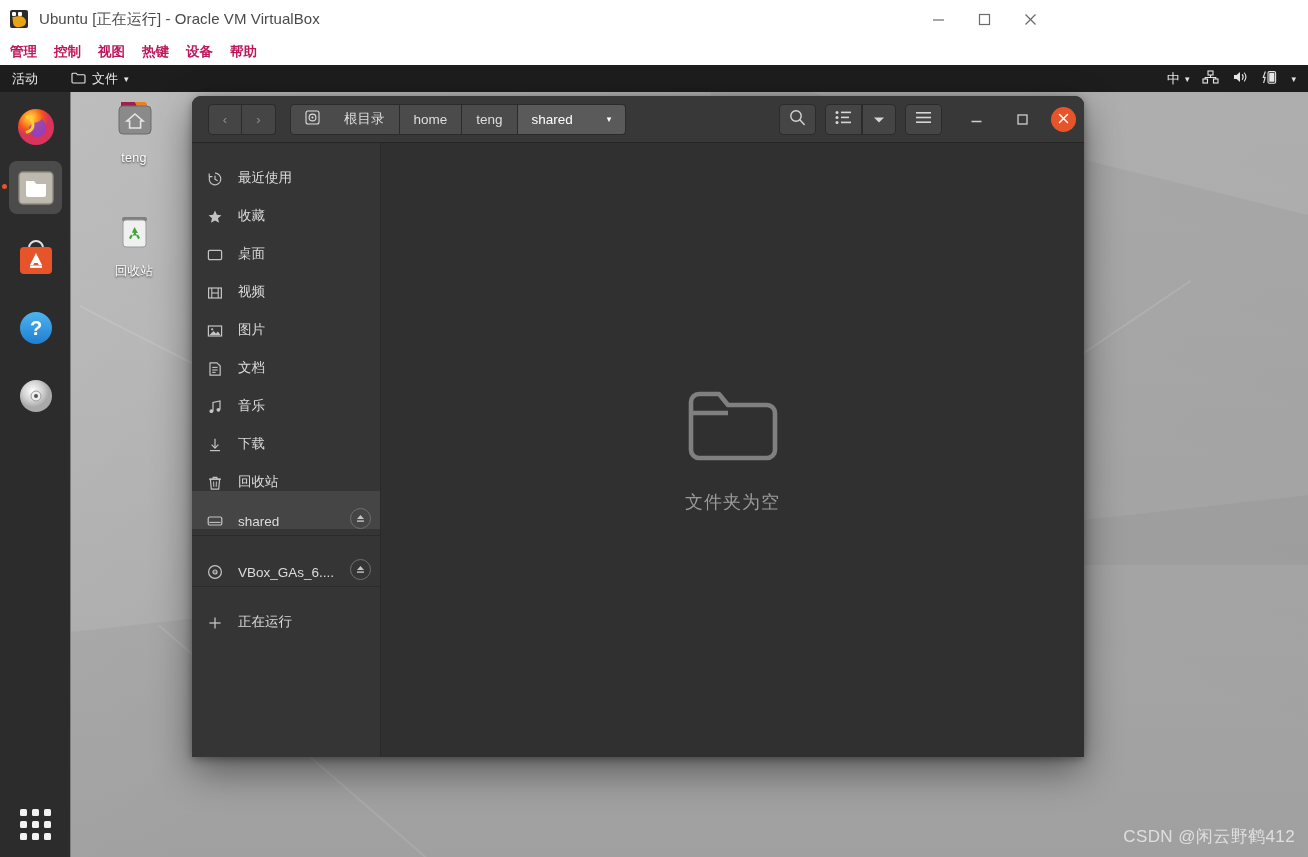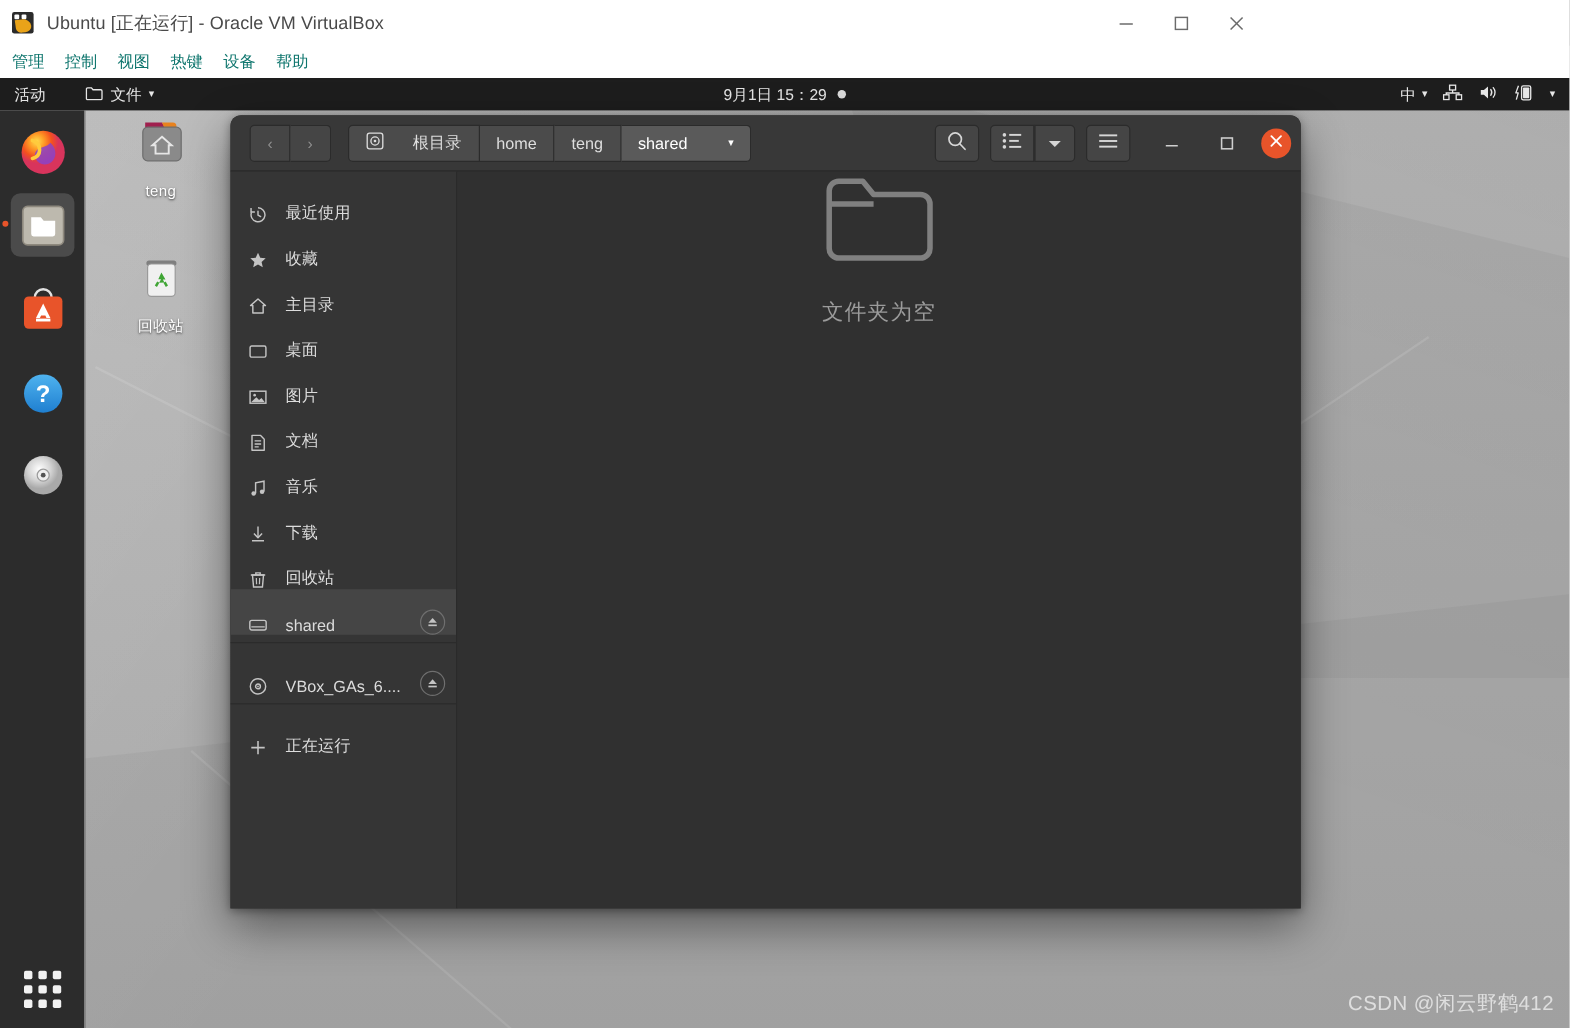--- a/index.html
+++ b/index.html
@@ -28,21 +28,21 @@
   }
   .winctl { position:absolute; top:0; height:38px; display:flex; align-items:center; }
   .winctl .btn { width:46px; height:38px; display:flex; align-items:center; justify-content:center;
      color:#6b6b6b; font-size:14px; }
   .winctl .btn svg { display:block; }
 
   .vbox-menubar {
     position:absolute; left:0; top:38px; width:1308px; height:27px;
     background:#ffffff; display:flex; align-items:center; padding-left:10px; gap:17px;
   }
-  .vbox-menubar .mi { font-size:13.5px; color:#0f766e; }
+  .vbox-menubar .mi { font-size:13.5px; color:#be185d;font-weight:bold; }
 
   
   .guest {
     position:absolute; left:0; top:65px; width:1308px; height:792px;
     background:#b3b3b3; overflow:hidden;
   }
   .wallpaper {
     position:absolute; inset:0;
     background:
       linear-gradient(128deg, rgba(255,255,255,0.14) 0%, rgba(255,255,255,0) 42%),
@@ -158,21 +158,21 @@
   .side-item .ico { width:17px; height:17px; display:flex; align-items:center; justify-content:center; color:#c4c4c4; flex:none;}
   .side-item .txt { flex:1; white-space:nowrap; overflow:hidden; text-overflow:ellipsis; }
   .eject {
     width:21px; height:21px; border-radius:50%; border:1px solid #6f6f6f;
     display:flex; align-items:center; justify-content:center; flex:none;
   }
   .side-sep { height:1px; background:#2b2b2b; margin:6px 0; }
 
   .content {
     flex:1; background:#303030; display:flex; flex-direction:column;
-    align-items:center; justify-content:flex-start;
+    align-items:center; justify-content:center;
   }
   .empty-label { margin-top:20px; font-size:18px; color:#9b9b9b; letter-spacing:1px; }
 
   .watermark {
     position:absolute; right:13px; bottom:9px; font-size:17px;
     color:#e4e4e4; opacity:.92; letter-spacing:.4px;
   }
 </style>
 </head>
 <body>
@@ -229,24 +229,20 @@
     <div class="topbar">
       <div class="activities">活动</div>
       <div class="appmenu">
         <span>
           <svg width="15" height="13" viewBox="0 0 15 13">
               <path d="M1 3.2a1 1 0 0 1 1-1h3.2l1.3 1.6H13a1 1 0 0 1 1 1v6.2a1 1 0 0 1-1 1H2a1 1 0 0 1-1-1z" fill="none" stroke="#e6e6e6" stroke-width="1.1"></path>
             </svg>
         </span>
         <span>文件</span>
         <span style="font-size:9px">▾</span>
-      </div>
-      <div class="clock">
-        <span>9月1日 15：29</span>
-        <span class="rec"></span>
       </div>
       <div class="tray">
         <div class="ime">
           <span>中</span>
           <span style="font-size:9px">▾</span>
         </div>
         <span>
           <svg width="17" height="14" viewBox="0 0 17 14">
               <rect x="6" y="1" width="5" height="4" fill="none" stroke="#e6e6e6" stroke-width="1.1"></rect>
               <rect x="1" y="9" width="4.5" height="4" fill="none" stroke="#e6e6e6" stroke-width="1.1"></rect>
@@ -468,38 +464,41 @@
 
           <div class="side-item">
             <span class="ico">
               <svg width="16" height="16" viewBox="0 0 16 16">
                   <path d="M8 1.6 9.9 5.8l4.5.5-3.4 3 1 4.4L8 11.4l-4 2.3 1-4.4-3.4-3 4.5-.5z" fill="#c4c4c4"></path>
                 </svg>
             </span>
             <span class="txt">收藏</span>
           </div>
 
-          <div class="side-item">
-            <span class="ico">
-              <svg width="16" height="16" viewBox="0 0 16 16">
-                  <path d="M8 2.2 14.2 7.6h-1.9v6.2H3.7V7.6H1.8z" fill="none" stroke="#c4c4c4" stroke-width="1.2" stroke-linejoin="round"></path>
-                </svg>
-            </span>
-            <span class="txt">主目录</span>
-          </div>
 
           <div class="side-item">
             <span class="ico">
               <svg width="16" height="16" viewBox="0 0 16 16">
                   <rect x="1.4" y="3.4" width="13.2" height="9.2" rx="1.3" fill="none" stroke="#c4c4c4" stroke-width="1.2"></rect>
                 </svg>
             </span>
             <span class="txt">桌面</span>
           </div>
 
+          <div class="side-item">
+            <span class="ico">
+              <svg width="16" height="16" viewBox="0 0 16 16">
+                  <rect x="1.6" y="3" width="12.8" height="10" fill="none" stroke="#c4c4c4" stroke-width="1.2"></rect>
+                  <line x1="4.8" y1="3" x2="4.8" y2="13" stroke="#c4c4c4" stroke-width="1.1"></line>
+                  <line x1="11.2" y1="3" x2="11.2" y2="13" stroke="#c4c4c4" stroke-width="1.1"></line>
+                  <line x1="4.8" y1="8" x2="11.2" y2="8" stroke="#c4c4c4" stroke-width="1.1"></line>
+                </svg>
+            </span>
+            <span class="txt">视频</span>
+          </div>
 
           <div class="side-item">
             <span class="ico">
               <svg width="16" height="16" viewBox="0 0 16 16">
                   <rect x="1.4" y="3" width="13.2" height="10" fill="none" stroke="#c4c4c4" stroke-width="1.2"></rect>
                   <circle cx="5.2" cy="6.3" r="1.1" fill="#c4c4c4"></circle>
                   <path d="M2.4 12 6.6 8l2.3 2.4 2-1.8 2.6 3.4z" fill="#c4c4c4"></path>
                 </svg>
             </span>
             <span class="txt">图片</span>

